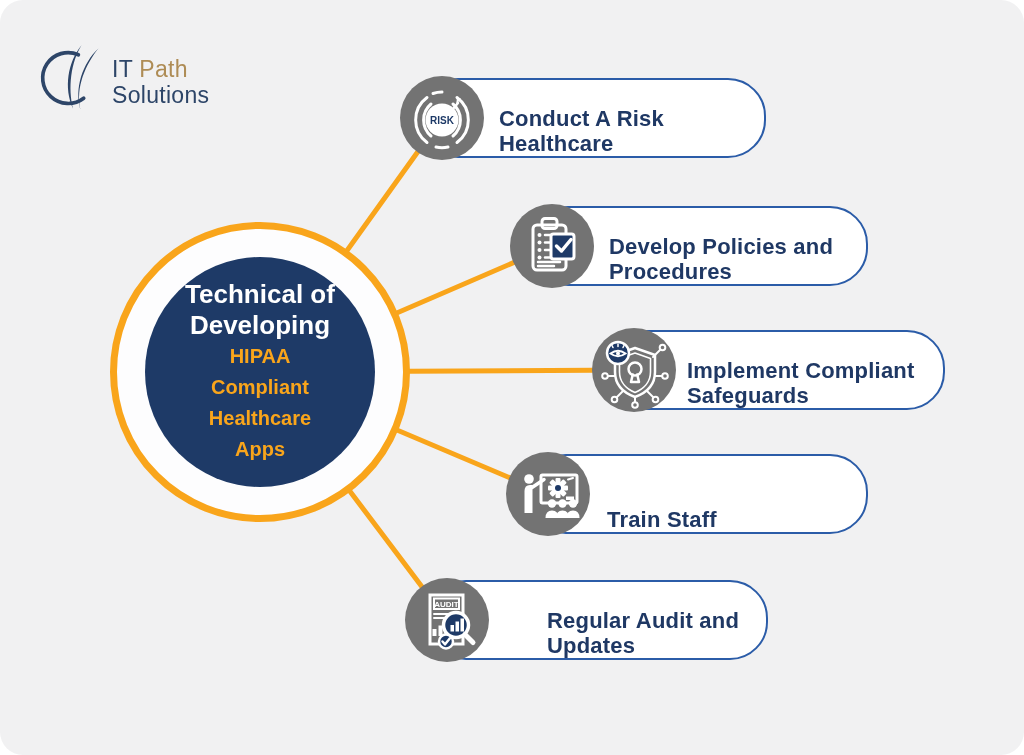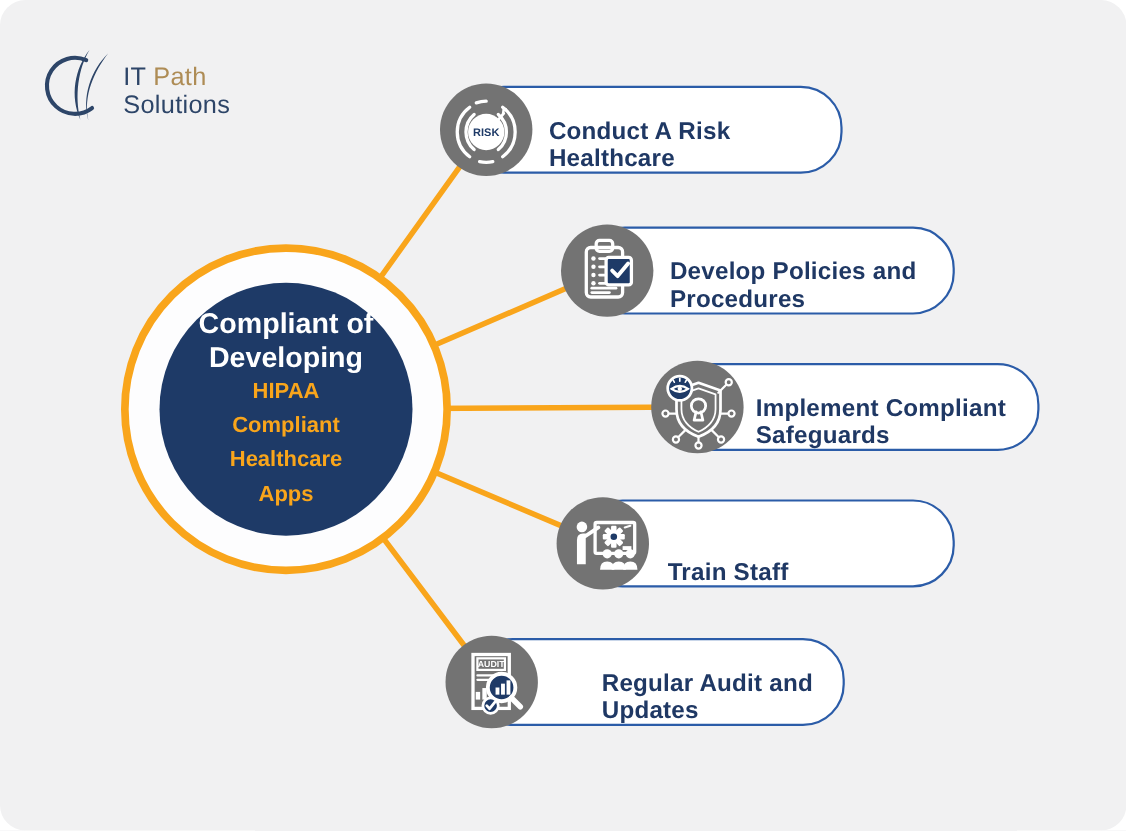--- a/index.html
+++ b/index.html
@@ -70,21 +70,21 @@
       <div class="logo-row1">
         <span>IT</span>
         <span class="path">Path</span>
       </div>
       <div class="logo-row2">Solutions</div>
     </div>
   </div>
 
   <div class="center-circle">
     <div class="center-inner">
-      <div class="c-white">Compliant of</div>
+      <div class="c-white">Technical of</div>
       <div class="c-white">Developing</div>
       <div class="c-yellow">HIPAA</div>
       <div class="c-yellow">Compliant</div>
       <div class="c-yellow">Healthcare</div>
       <div class="c-yellow">Apps</div>
     </div>
   </div>
 
   <div class="item" style="left:400px;top:76px;">
     <div class="pill" style="left:20px;width:346px;">

